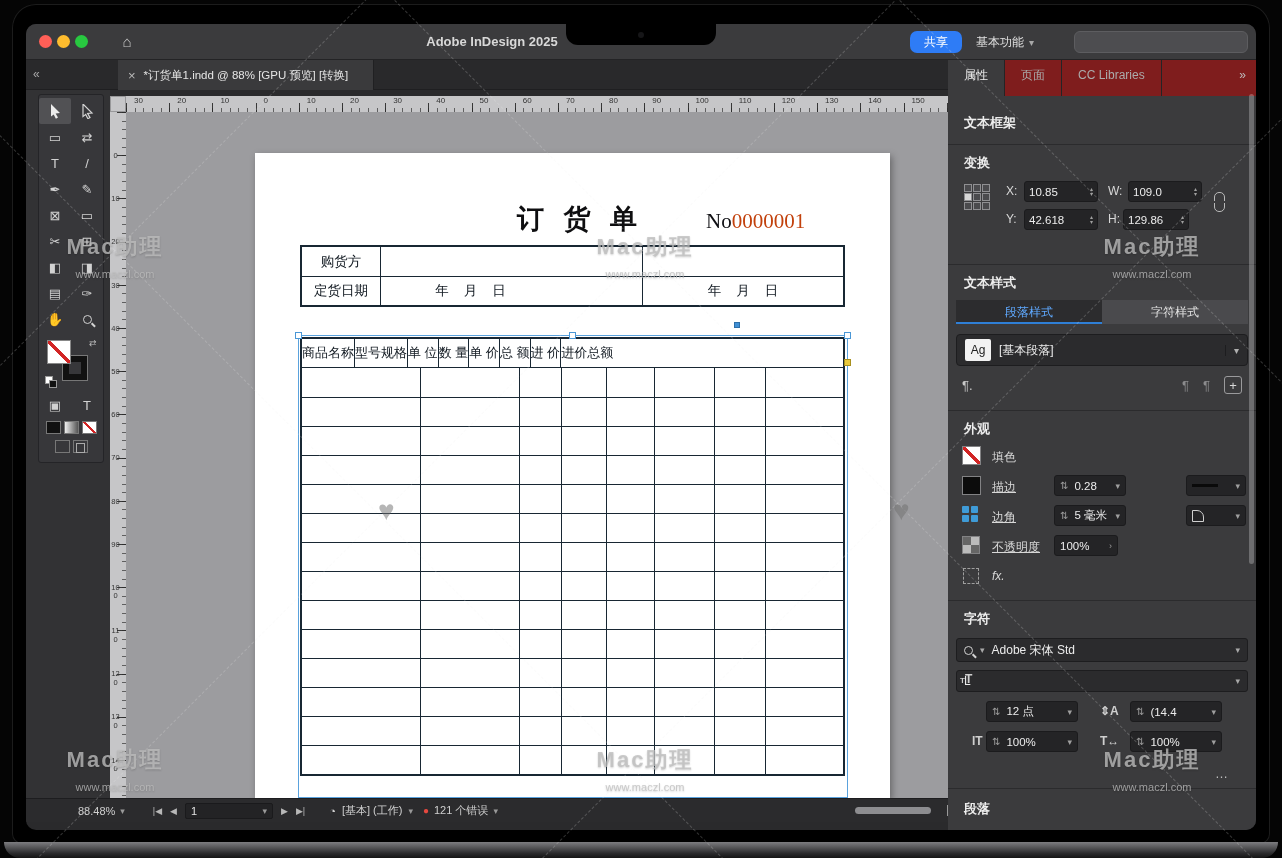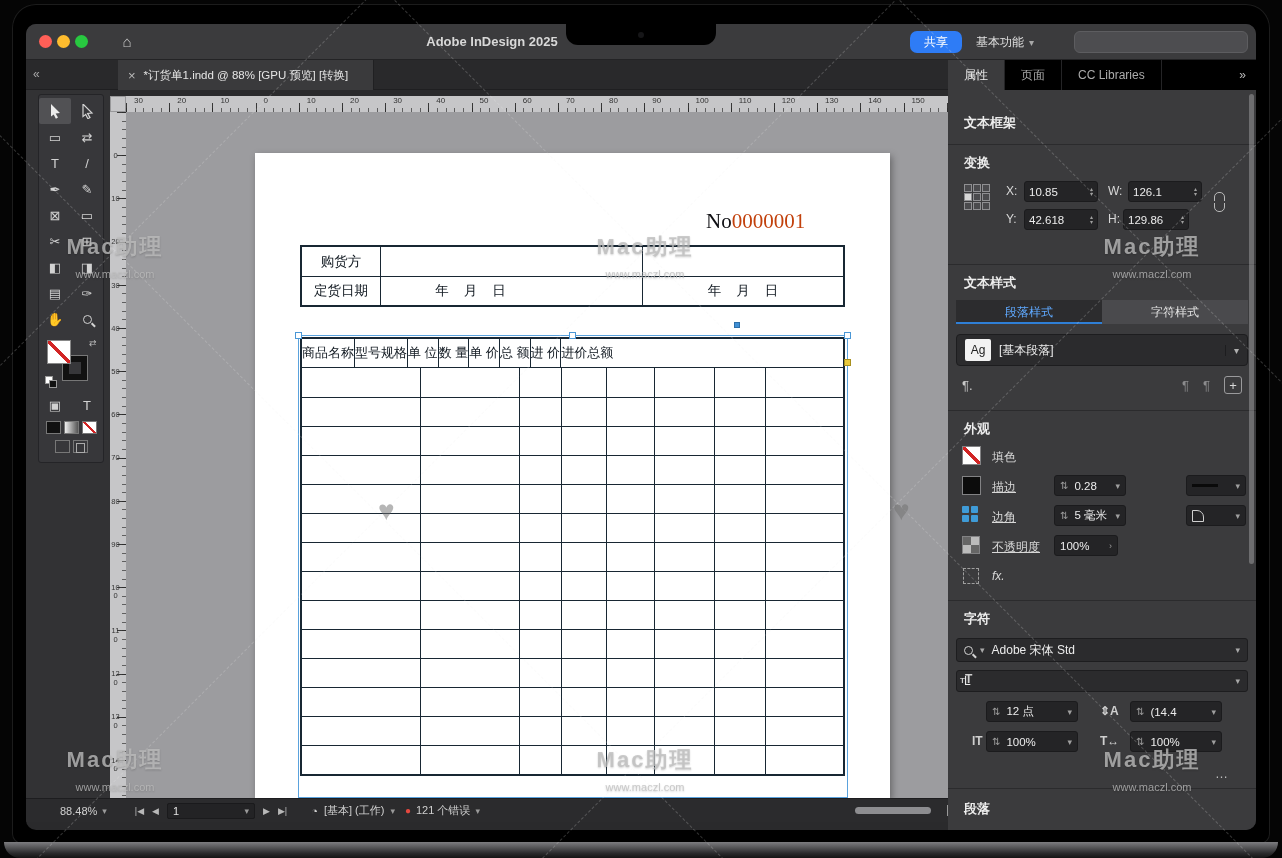--- a/index.html
+++ b/index.html
@@ -116,34 +116,34 @@
 
   .selframe { position:absolute; left:172px; top:223px; width:550px; height:463px; border:1px solid #5aa2dd; pointer-events:none; }
   .hnd { position:absolute; width:7px; height:7px; background:#fff; border:1px solid #4a97d6; }
   .hnd.yellow { background:#e9c93c; border-color:#a8901e; }
   .outport { position:absolute; left:608px; top:210px; width:6px; height:6px; background:#3f8fd4; border:1px solid #2c6ea8; }
 
   
   .statusbar { position:absolute; left:0; top:774px; width:922px; height:24px; background:#2b2b2d;
                border-top:1px solid #1d1d1f; display:flex; align-items:center; gap:10px; color:#cfcfcf; font-size:11px; }
   .statusbar .chev { color:#9a9a9a; font-size:9px; }
-  .sb-zoom { margin-left:34px; display:flex; gap:5px; align-items:center; }
+  .sb-zoom { margin-left:52px; display:flex; gap:5px; align-items:center; }
   .sb-nav { display:flex; gap:8px; align-items:center; margin-left:18px; color:#b8b8b8; font-size:9px; }
   .pagebox { width:88px; height:16px; background:#232325; border:1px solid #1a1a1c; border-radius:2px;
              display:flex; align-items:center; justify-content:space-between; padding:0 5px; font-size:11px; color:#e2e2e2; }
   .sb-preflight { display:flex; gap:6px; align-items:center; margin-left:14px; }
   .sb-err { display:flex; gap:5px; align-items:center; }
   .sb-err .dot { color:#e5483f; font-size:10px; }
   .hscroll { position:absolute; right:17px; top:8px; width:76px; height:7px; border-radius:4px; background:#8d8d90; }
   .splitview { position:absolute; right:-14px; top:6px; width:15px; height:11px; border:1px solid #9a9a9a; }
   .splitview::after { content:""; position:absolute; left:6px; top:0; width:1px; height:9px; background:#9a9a9a; }
 
   
   .rightpanel { position:absolute; left:922px; top:36px; width:308px; height:770px; background:#3b3b3d; }
-  .ptabs { position:absolute; left:0; top:0; width:100%; height:30px; background:#000000; display:flex; }
+  .ptabs { position:absolute; left:0; top:0; width:100%; height:36px; background:#7f1d1d; display:flex; }
   .ptab { padding:0 16px; line-height:30px; font-size:12px; color:#ababab; border-right:1px solid #242426; }
   .ptab.active { background:#3b3b3d; color:#f0f0f0; }
   .pcollapse { position:absolute; right:10px; top:8px; color:#bdbdbd; font-size:12px; }
   .sect-title { position:absolute; left:16px; color:#ededed; font-size:13px; font-weight:600; }
   .pdivider { position:absolute; left:0; width:100%; height:1px; background:#2b2b2d; }
   .plabel { color:#d8d8d8; font-size:12px; }
   .ulabel { text-decoration:underline; }
   .field { background:#242426; border:1px solid #1b1b1d; border-radius:3px; height:21px; color:#ececec; font-size:11.5px;
            display:flex; align-items:center; padding:0 4px; gap:4px; }
   .field .spin { display:flex; flex-direction:column; font-size:6px; line-height:5px; color:#9f9f9f; margin-left:auto; }
@@ -340,20 +340,21 @@
           </div>
           <div class="applyrow">
             <span class="modebox"></span>
             <span class="modebox inner"></span>
           </div>
         </div>
       </div>
 
       <div class="canvas">
         <div class="page">
+          <div class="doc-title">订 货 单</div>
           <div class="doc-no">
             <span>No</span><span class="num">0000001</span>
           </div>
 
           <div class="itable">
               <div class="irow">
               <div class="icell ic0">购货方</div>
               <div class="icell ic1"></div>
               <div class="icell ic2">购货方电话</div>
               <div class="icell ic3"></div>
@@ -585,21 +586,21 @@
         <span class="plabel" style="position:absolute; left:58px; top:124px;">X:</span>
         <div class="field" style="position:absolute; left:76px; top:121px; width:74px;">
           <span>10.85</span>
           <span class="spin">
               <span>▴</span>
               <span>▾</span>
             </span>
         </div>
         <span class="plabel" style="position:absolute; left:160px; top:124px;">W:</span>
         <div class="field" style="position:absolute; left:180px; top:121px; width:74px;">
-          <span>126.1</span>
+          <span>109.0</span>
           <span class="spin">
               <span>▴</span>
               <span>▾</span>
             </span>
         </div>
         <span class="plabel" style="position:absolute; left:58px; top:152px;">Y:</span>
         <div class="field" style="position:absolute; left:76px; top:149px; width:74px;">
           <span>42.618</span>
           <span class="spin">
               <span>▴</span>

